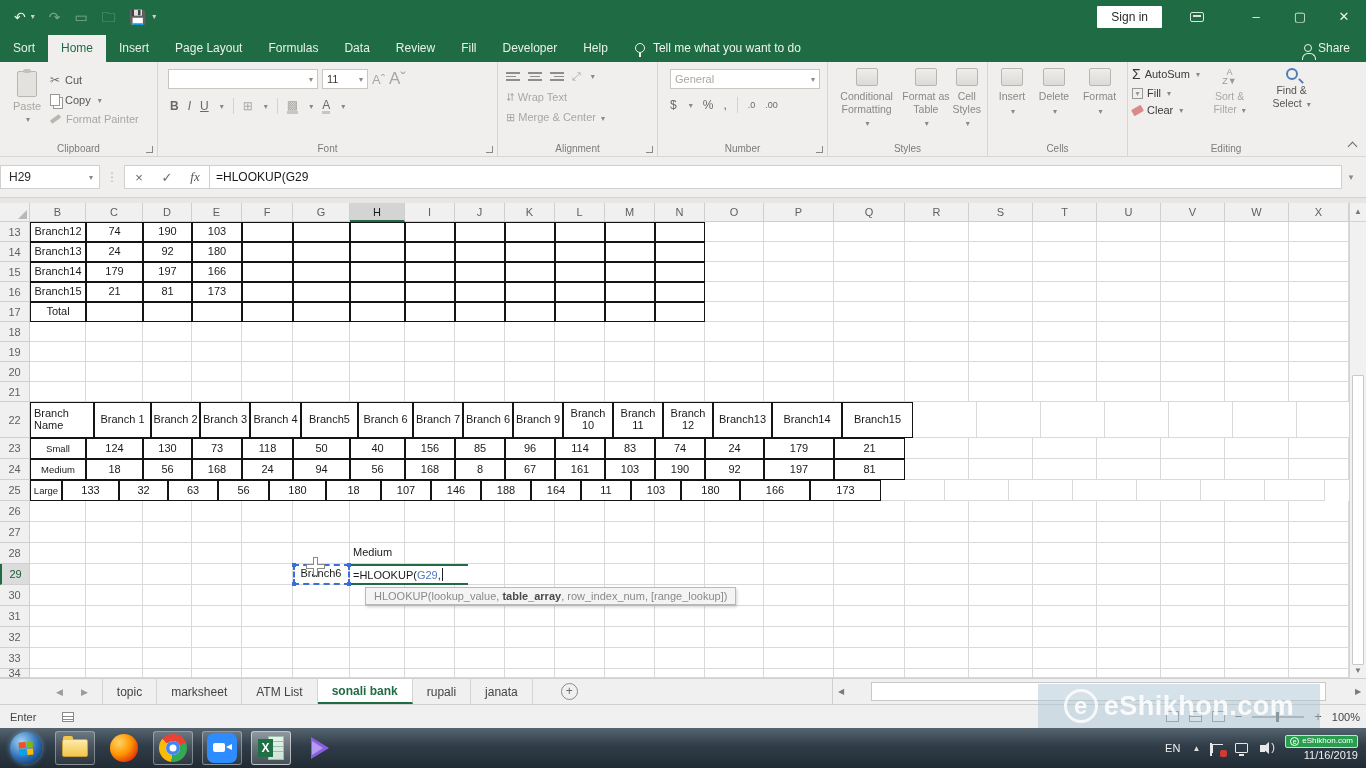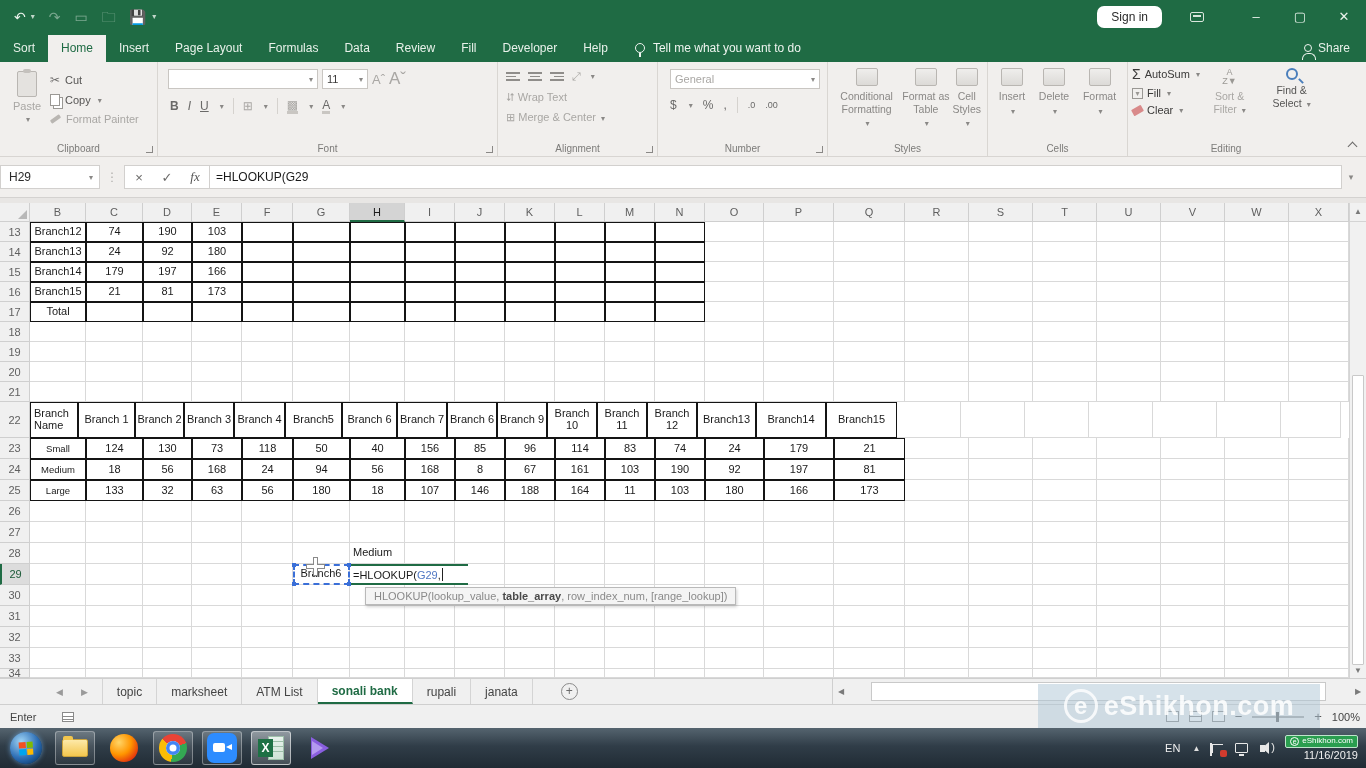--- a/index.html
+++ b/index.html
@@ -8,21 +8,21 @@
   #screen { position:absolute; inset:0; width:1366px; height:768px; }
 
   
   .tb { height:33px; background:#1f6b44; display:flex; align-items:center; color:#fff; position:relative; }
   .qat { display:flex; align-items:center; gap:14px; margin-left:14px; }
   .qat .qi { color:#eaf2ec; font-size:14px; line-height:1; cursor:default; }
   .qat .dim { opacity:.45; }
   .qat .mini { font-size:8px; margin-left:-9px; opacity:.8; }
   .tb-title { position:absolute; left:0; right:0; text-align:center; font-size:12px; color:#f2f7f3; pointer-events:none; }
   .tb-right { margin-left:auto; display:flex; align-items:center; gap:0; }
-  .signin { background:#fff; color:#2b2b2b; font-size:12px; padding:4px 14px; border-radius:7px; margin-right:28px; }
+  .signin { background:#fff; color:#2b2b2b; font-size:12px; padding:4px 14px; border-radius:1px; margin-right:28px; }
   .winbtn { width:44px; text-align:center; font-size:13px; color:#eaf2ec; line-height:33px; }
   .ribdisp { width:14px; height:10px; border:1px solid #d9e6dd; border-radius:2px; margin-right:30px; position:relative; }
   .ribdisp::after{ content:""; position:absolute; left:2px; top:2px; right:2px; height:2px; background:#d9e6dd; }
 
   
   .tabrow { height:29px; background:#1f6b44; display:flex; align-items:flex-end; color:#e8f1ea; font-size:12px; }
   .rtab { padding:6px 13px 7px; cursor:default; }
   .rtab.active { background:#f1efed; color:#1f6b44; }
   .tellme { display:flex; align-items:center; gap:8px; margin-left:14px; padding-bottom:7px; color:#eef4ef; }
   .bulb { width:10px; height:10px; border:1.5px solid #eef4ef; border-radius:50% 50% 50% 50%; position:relative; }
@@ -695,21 +695,21 @@
           <div class="cell" style="width: 64px;"></div>
           <div class="cell" style="width: 64px;"></div>
           <div class="cell" style="width: 64px;"></div>
           <div class="cell" style="width: 64px;"></div>
           <div class="cell" style="width: 64px;"></div>
           <div class="cell" style="width: 64px;"></div>
           <div class="cell" style="width: 60px;"></div>
         </div>
         <div class="grow" style="height: 36px;">
           <div class="rowh">22</div>
-          <div class="cell b1 left" style="width: 48px;">Branch Name</div>
+          <div class="cell b1 left" style="width: 64px;">Branch Name</div>
           <div class="cell b1" style="width: 57px;">Branch 1</div>
           <div class="cell b1" style="width: 49px;">Branch 2</div>
           <div class="cell b1" style="width: 50px;">Branch 3</div>
           <div class="cell b1" style="width: 51px;">Branch 4</div>
           <div class="cell b1" style="width: 57px;">Branch5</div>
           <div class="cell b1" style="width: 55px;">Branch 6</div>
           <div class="cell b1" style="width: 50px;">Branch 7</div>
           <div class="cell b1" style="width: 50px;">Branch 6</div>
           <div class="cell b1" style="width: 50px;">Branch 9</div>
           <div class="cell b1" style="width: 50px;">Branch 10</div>
@@ -773,21 +773,21 @@
           <div class="cell" style="width: 64px;"></div>
           <div class="cell" style="width: 64px;"></div>
           <div class="cell" style="width: 64px;"></div>
           <div class="cell" style="width: 64px;"></div>
           <div class="cell" style="width: 64px;"></div>
           <div class="cell" style="width: 64px;"></div>
           <div class="cell" style="width: 60px;"></div>
         </div>
         <div class="grow" style="height: 21px;">
           <div class="rowh">25</div>
-          <div class="cell b1 sm" style="width: 56px;">Large</div>
+          <div class="cell b1 sm" style="width: 32px;">Large</div>
           <div class="cell b1" style="width: 57px;">133</div>
           <div class="cell b1" style="width: 49px;">32</div>
           <div class="cell b1" style="width: 50px;">63</div>
           <div class="cell b1" style="width: 51px;">56</div>
           <div class="cell b1" style="width: 57px;">180</div>
           <div class="cell b1" style="width: 55px;">18</div>
           <div class="cell b1" style="width: 50px;">107</div>
           <div class="cell b1" style="width: 50px;">146</div>
           <div class="cell b1" style="width: 50px;">188</div>
           <div class="cell b1" style="width: 50px;">164</div>

